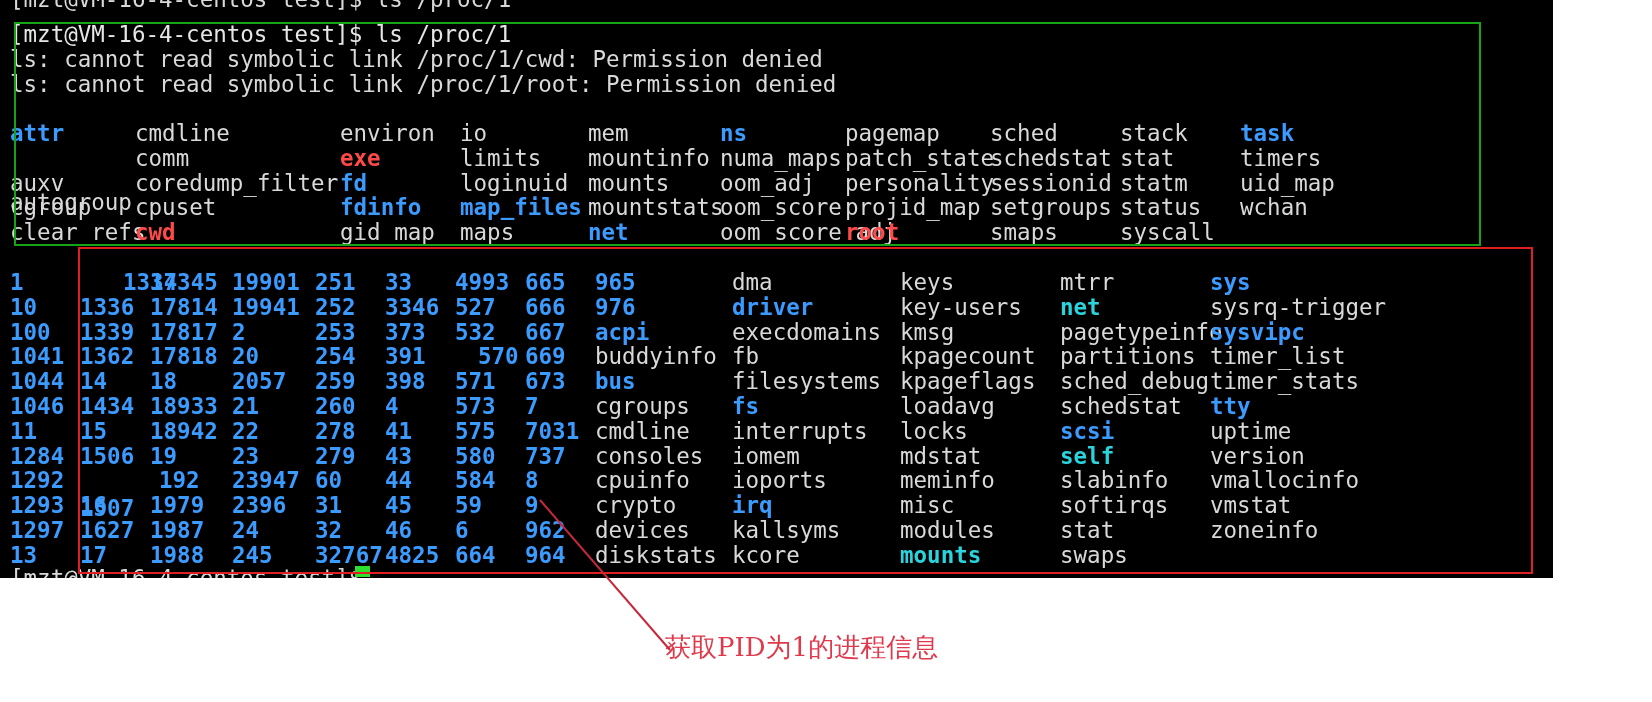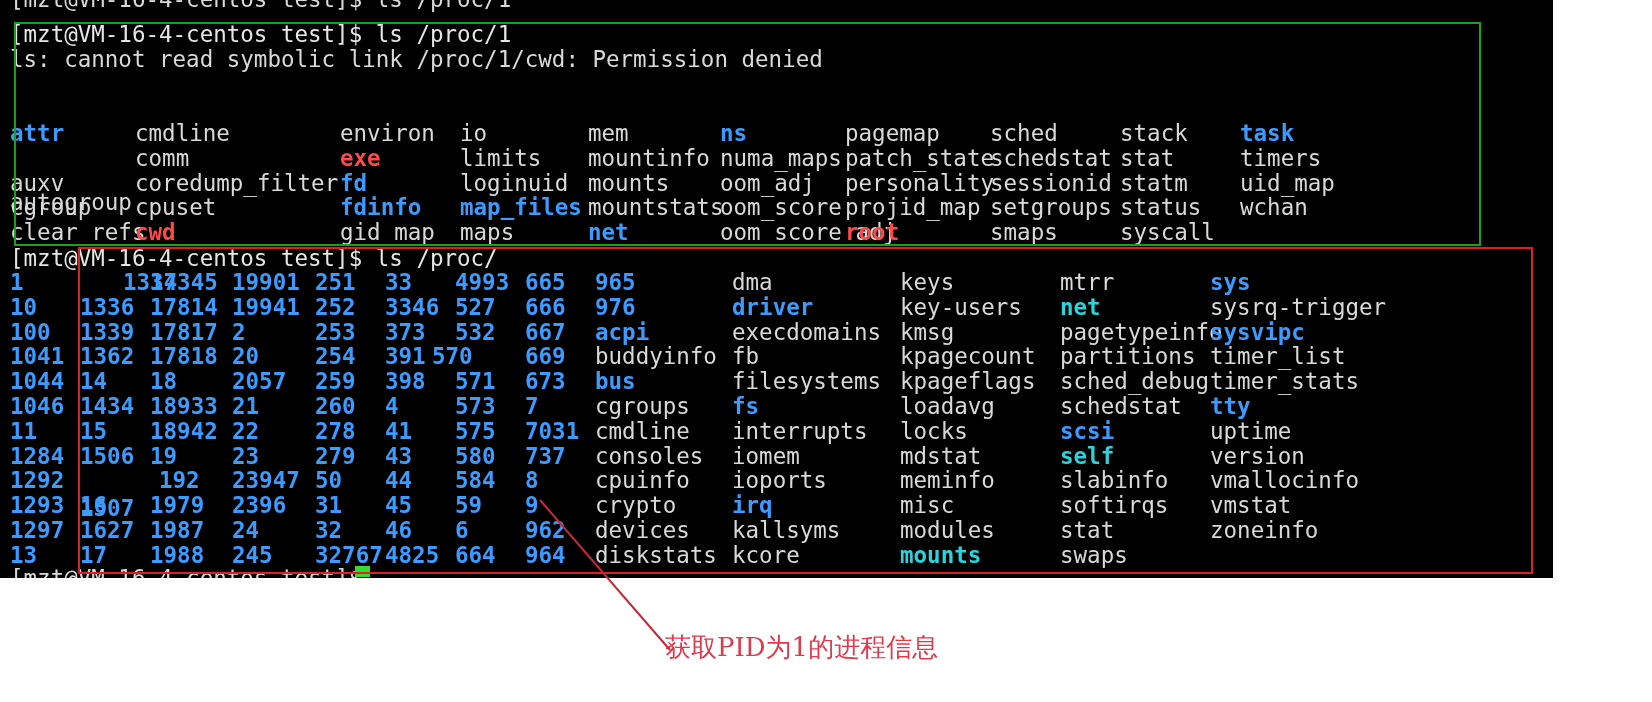--- a/index.html
+++ b/index.html
@@ -161,20 +161,21 @@
 
 <div id="screen">
 
   <div id="terminal">
 
     <div id="top-clip">[mzt@VM-16-4-centos test]$ ls /proc/1</div>
 
     <div class="term-line c-prompt" style="top:22px;">[mzt@VM-16-4-centos test]$ ls /proc/1</div>
 
     <div class="term-line c-err" style="top:47px;">ls: cannot read symbolic link /proc/1/cwd: Permission denied</div>
+    <div class="term-line c-err" style="top:72px;">ls: cannot read symbolic link /proc/1/root: Permission denied</div>
 
     <div id="proc1-grid">
         <div class="ls-row" style="top: 121px; position: absolute;">
           <span class="ls-cell c-dir" style="position: absolute; left: 0px;">attr</span>
           <span class="ls-cell c-plain" style="position: absolute; left: 125px;">cmdline</span>
           <span class="ls-cell c-plain" style="position: absolute; left: 330px;">environ</span>
           <span class="ls-cell c-plain" style="position: absolute; left: 450px;">io</span>
           <span class="ls-cell c-plain" style="position: absolute; left: 578px;">mem</span>
           <span class="ls-cell c-dir" style="position: absolute; left: 710px;">ns</span>
           <span class="ls-cell c-plain" style="position: absolute; left: 835px;">pagemap</span>
@@ -224,21 +225,20 @@
           <span class="ls-cell c-plain" style="position: absolute; left: 330px;">gid_map</span>
           <span class="ls-cell c-plain" style="position: absolute; left: 450px;">maps</span>
           <span class="ls-cell c-dir" style="position: absolute; left: 578px;">net</span>
           <span class="ls-cell c-plain" style="position: absolute; left: 710px;">oom_score_adj</span>
           <span class="ls-cell c-link" style="position: absolute; left: 835px;">root</span>
           <span class="ls-cell c-plain" style="position: absolute; left: 980px;">smaps</span>
           <span class="ls-cell c-plain" style="position: absolute; left: 1110px;">syscall</span>
         </div>
       </div>
 
-    <div class="term-line c-prompt" style="top:246px;">[mzt@VM-16-4-centos test]$ ls /proc/</div>
 
     <div id="proc-grid">
         <div class="ls-row" style="top: 270px; position: absolute;">
           <span class="ls-cell c-dir" style="position: absolute; left: 0px;">1</span>
           <span class="ls-cell c-dir" style="position: absolute; left: 70px; padding-left: 43px;">1334</span>
           <span class="ls-cell c-dir" style="position: absolute; left: 140px;">17345</span>
           <span class="ls-cell c-dir" style="position: absolute; left: 222px;">19901</span>
           <span class="ls-cell c-dir" style="position: absolute; left: 305px;">251</span>
           <span class="ls-cell c-dir" style="position: absolute; left: 375px;">33</span>
           <span class="ls-cell c-dir" style="position: absolute; left: 445px;">4993</span>
@@ -279,21 +279,21 @@
           <span class="ls-cell c-plain" style="position: absolute; left: 1050px;">pagetypeinfo</span>
           <span class="ls-cell c-dir" style="position: absolute; left: 1200px;">sysvipc</span>
         </div>
         <div class="ls-row" style="top: 344.4px; position: absolute;">
           <span class="ls-cell c-dir" style="position: absolute; left: 0px;">1041</span>
           <span class="ls-cell c-dir" style="position: absolute; left: 70px;">1362</span>
           <span class="ls-cell c-dir" style="position: absolute; left: 140px;">17818</span>
           <span class="ls-cell c-dir" style="position: absolute; left: 222px;">20</span>
           <span class="ls-cell c-dir" style="position: absolute; left: 305px;">254</span>
           <span class="ls-cell c-dir" style="position: absolute; left: 375px;">391</span>
-          <span class="ls-cell c-dir" style="position: absolute; left: 422px; text-align: right;">570</span>
+          <span class="ls-cell c-dir" style="position: absolute; left: 468px; text-align: right;">570</span>
           <span class="ls-cell c-dir" style="position: absolute; left: 515px;">669</span>
           <span class="ls-cell c-plain" style="position: absolute; left: 585px;">buddyinfo</span>
           <span class="ls-cell c-plain" style="position: absolute; left: 722px;">fb</span>
           <span class="ls-cell c-plain" style="position: absolute; left: 890px;">kpagecount</span>
           <span class="ls-cell c-plain" style="position: absolute; left: 1050px;">partitions</span>
           <span class="ls-cell c-plain" style="position: absolute; left: 1200px;">timer_list</span>
         </div>
         <div class="ls-row" style="top: 369.2px; position: absolute;">
           <span class="ls-cell c-dir" style="position: absolute; left: 0px;">1044</span>
           <span class="ls-cell c-dir" style="position: absolute; left: 70px;">14</span>
@@ -352,21 +352,21 @@
           <span class="ls-cell c-plain" style="position: absolute; left: 722px;">iomem</span>
           <span class="ls-cell c-plain" style="position: absolute; left: 890px;">mdstat</span>
           <span class="ls-cell c-sym" style="position: absolute; left: 1050px;">self</span>
           <span class="ls-cell c-plain" style="position: absolute; left: 1200px;">version</span>
         </div>
         <div class="ls-row" style="top: 468.4px; position: absolute;">
           <span class="ls-cell c-dir" style="position: absolute; left: 0px;">1292</span>
           <span class="ls-cell c-dir" style="position: absolute; left: 70px; margin-top: 28px;">1507</span>
           <span class="ls-cell c-dir" style="position: absolute; left: 149px;">192</span>
           <span class="ls-cell c-dir" style="position: absolute; left: 222px;">23947</span>
-          <span class="ls-cell c-dir" style="position: absolute; left: 305px;">50</span>
+          <span class="ls-cell c-dir" style="position: absolute; left: 305px;">60</span>
           <span class="ls-cell c-dir" style="position: absolute; left: 375px;">44</span>
           <span class="ls-cell c-dir" style="position: absolute; left: 445px;">584</span>
           <span class="ls-cell c-dir" style="position: absolute; left: 515px;">8</span>
           <span class="ls-cell c-plain" style="position: absolute; left: 585px;">cpuinfo</span>
           <span class="ls-cell c-plain" style="position: absolute; left: 722px;">ioports</span>
           <span class="ls-cell c-plain" style="position: absolute; left: 890px;">meminfo</span>
           <span class="ls-cell c-plain" style="position: absolute; left: 1050px;">slabinfo</span>
           <span class="ls-cell c-plain" style="position: absolute; left: 1200px;">vmallocinfo</span>
         </div>
         <div class="ls-row" style="top: 493.2px; position: absolute;">

